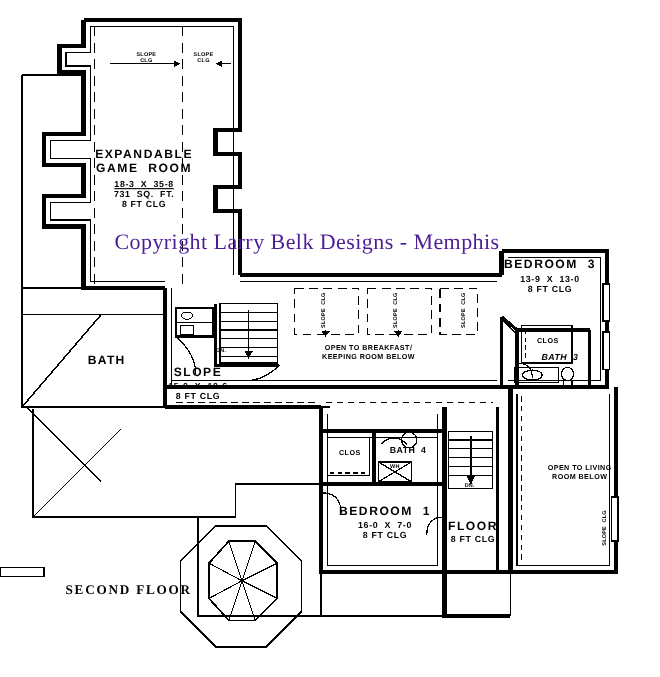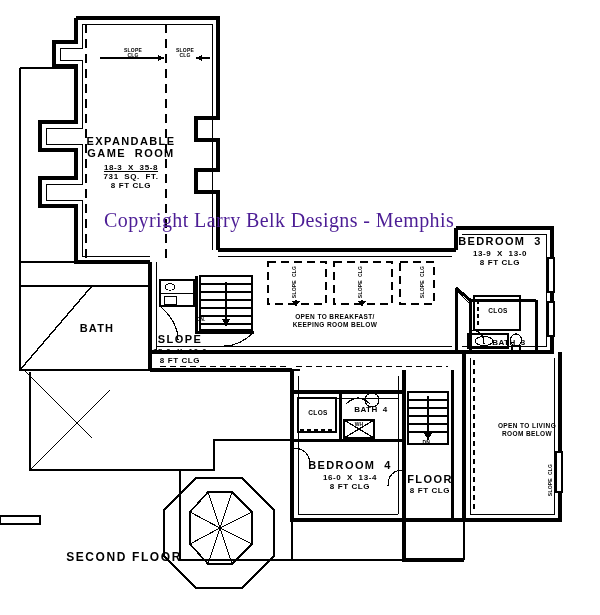--- a/index.html
+++ b/index.html
@@ -301,35 +301,35 @@
   <div class="lbl tiny-note vert" style="left:292px; top:300px; width:36px;">SLOPE  CLG</div>
   <div class="lbl tiny-note vert" style="left:358px; top:300px; width:36px;">SLOPE  CLG</div>
   <div class="lbl tiny-note vert" style="left:420px; top:300px; width:36px;">SLOPE  CLG</div>
 
 
   <div class="lbl room-name" style="left:444px; top:236px; width:112px;">BEDROOM  3</div>
   <div class="lbl room-dim" style="left:444px; top:250px; width:112px;">13-9  X  13-0</div>
   <div class="lbl room-dim" style="left:444px; top:259px; width:112px;">8 FT CLG</div>
 
   <div class="lbl small-note" style="left:478px; top:307px; width:40px;">CLOS</div>
-  <div class="lbl small-note" style="left:480px; top:339px; width:58px; font-size:8px;">BATH  3</div>
+  <div class="lbl small-note" style="left:480px; top:321px; width:58px; font-size:8px;font-style:italic;">BATH  3</div>
 
   <div class="lbl small-note" style="left:484px; top:422px; width:86px;">OPEN TO LIVING</div>
   <div class="lbl small-note" style="left:484px; top:430px; width:86px;">ROOM BELOW</div>
 
   <div class="lbl tiny-note vert" style="left:548px; top:500px; width:40px;">SLOPE  CLG</div>
 
   <div class="lbl small-note" style="left:302px; top:409px; width:32px;">CLOS</div>
   <div class="lbl small-note" style="left:342px; top:406px; width:58px; font-size:8px;">BATH  4</div>
   <div class="lbl tiny-note" style="left:352px; top:422px; width:14px;">WH</div>
 
-  <div class="lbl room-name" style="left:300px; top:460px; width:100px;">BEDROOM  4</div>
-  <div class="lbl room-dim" style="left:300px; top:474px; width:100px;">16-0  X  13-4</div>
+  <div class="lbl room-name" style="left:300px; top:460px; width:100px;">BEDROOM  1</div>
+  <div class="lbl room-dim" style="left:300px; top:474px; width:100px;">16-0  X  7-0</div>
   <div class="lbl room-dim" style="left:300px; top:483px; width:100px;">8 FT CLG</div>
 
   <div class="lbl room-name" style="left:404px; top:474px; width:52px;">FLOOR</div>
   <div class="lbl room-dim" style="left:404px; top:487px; width:52px;">8 FT CLG</div>
 
   <div class="lbl tiny-note" style="left:418px; top:440px; width:18px;">DN.</div>
 
-  <div class="lbl title-lbl" style="left:52px; top:551px; width:130px; text-align:right;">SECOND FLOOR</div>
+  <div class="lbl title-lbl" style="left:52px; top:530px; width:130px; text-align:center;font-family:Liberation Serif, serif;">SECOND FLOOR</div>
 
 </div>
 
 </body></html>

